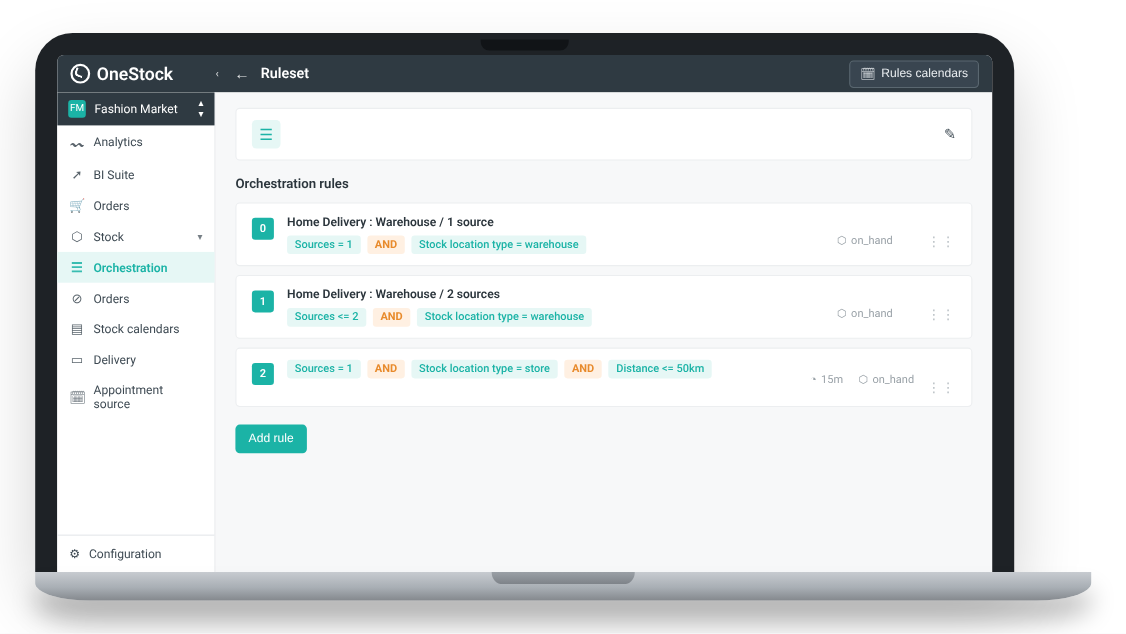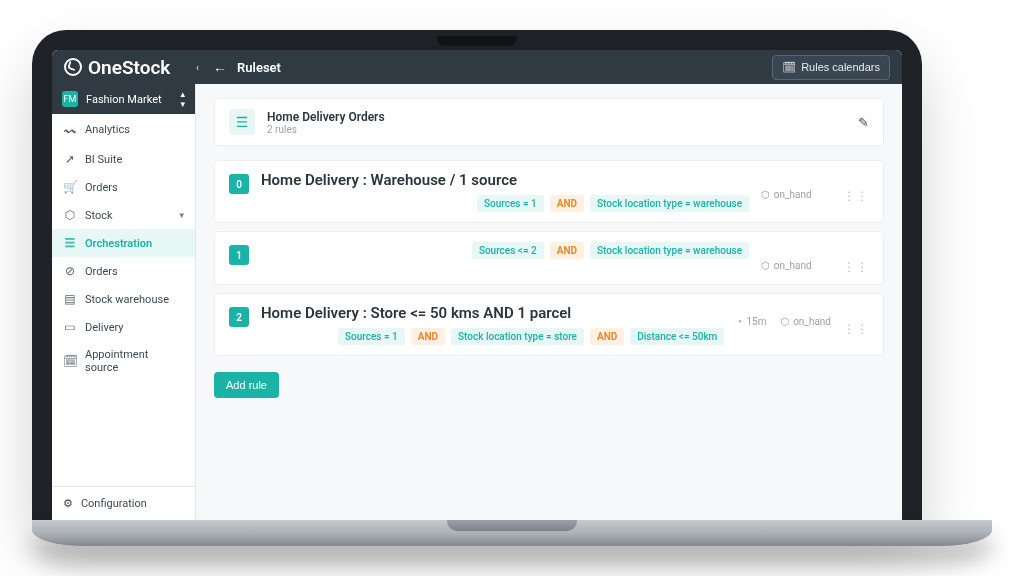--- a/index.html
+++ b/index.html
@@ -61,21 +61,21 @@
     display: flex;
     align-items: center;
     padding: 0 12px;
     color: #fff;
     font-size: 12px;
     gap: 10px;
   }
   .brand {
     display: flex; align-items: center; gap: 6px;
     font-weight: 600;
-    font-size: 19px;
+    font-size: 16px;
     width: 118px;
   }
   .brand-logo {
     width: 18px; height: 18px;
     border: 2px solid #fff; border-radius: 50%;
     position: relative;
   }
   .brand-logo::after {
     content: "";
     position: absolute; inset: 2px 4px 4px 2px;
@@ -189,22 +189,22 @@
   .rule-idx {
     width: 20px; height: 20px;
     background: #1bb3a6; color: #fff;
     border-radius: 3px;
     display: flex; align-items: center; justify-content: center;
     font-size: 10px; font-weight: 600;
     margin-top: 3px;
     flex-shrink: 0;
   }
   .rule-body { flex: 1; min-width: 0; }
-  .rule-title { font-weight: 600; color: #2b353c; font-size: 15px; margin-bottom: 6px; }
-  .chips { display: flex; flex-wrap: wrap; gap: 6px; align-items: center; justify-content: flex-end; }
+  .rule-title { font-weight: 600; color: #2b353c; font-size: 11px; margin-bottom: 6px; }
+  .chips { display: flex; flex-wrap: wrap; gap: 6px; align-items: center; }
   .chip {
     background: #e6f7f5;
     color: #1bb3a6;
     padding: 3px 7px;
     border-radius: 3px;
     font-size: 10px;
     font-weight: 500;
   }
   .chip.and {
     background: #fff0e2;
@@ -295,48 +295,45 @@
             <li class="active">
               <span class="icon">☰</span>
               <span>Orchestration</span>
             </li>
             <li>
               <span class="icon">⊘</span>
               <span>Orders</span>
             </li>
             <li>
               <span class="icon">▤</span>
-              <span>Stock warehouse</span>
+              <span>Stock calendars</span>
             </li>
             <li>
               <span class="icon">▭</span>
               <span>Delivery</span>
             </li>
             <li>
               <span class="icon">🗓</span>
               <span>Appointment source</span>
             </li>
           </ul>
           <div class="sidebar-bottom">
             <span class="icon">⚙</span>
             <span>Configuration</span>
           </div>
         </aside>
 
         <main class="main">
 
           <div class="ruleset-card">
             <div class="ruleset-icon">☰</div>
-            <div>
-              <div class="ruleset-title">Home Delivery Orders</div>
-              <div class="ruleset-sub">2 rules</div>
-            </div>
             <span class="edit-btn">✎</span>
           </div>
 
+          <div class="section-title">Orchestration rules</div>
 
           
           <div class="rule-card">
             <div class="rule-idx">0</div>
             <div class="rule-body">
               <div class="rule-title">Home Delivery : Warehouse / 1 source</div>
               <div class="chips">
                 <span class="chip">Sources = 1</span>
                 <span class="chip and">AND</span>
                 <span class="chip">Stock location type = warehouse</span>
@@ -348,40 +345,40 @@
                 <span>on_hand</span>
               </div>
             </div>
             <div class="drag-handle">⋮⋮</div>
           </div>
 
           
           <div class="rule-card">
             <div class="rule-idx">1</div>
             <div class="rule-body">
+              <div class="rule-title">Home Delivery : Warehouse / 2 sources</div>
               <div class="chips">
                 <span class="chip">Sources &lt;= 2</span>
                 <span class="chip and">AND</span>
                 <span class="chip">Stock location type = warehouse</span>
               </div>
             </div>
             <div class="tag-col">
               <div class="tag-row">
                 <span>⬡</span>
                 <span>on_hand</span>
               </div>
             </div>
             <div class="drag-handle">⋮⋮</div>
           </div>
 
           
           <div class="rule-card">
             <div class="rule-idx">2</div>
             <div class="rule-body">
-              <div class="rule-title">Home Delivery : Store &lt;= 50 kms AND 1 parcel</div>
               <div class="chips">
                 <span class="chip">Sources = 1</span>
                 <span class="chip and">AND</span>
                 <span class="chip">Stock location type = store</span>
                 <span class="chip and">AND</span>
                 <span class="chip">Distance &lt;= 50km</span>
               </div>
             </div>
             <div class="tag-col twoline">
               <div class="tag-row">

